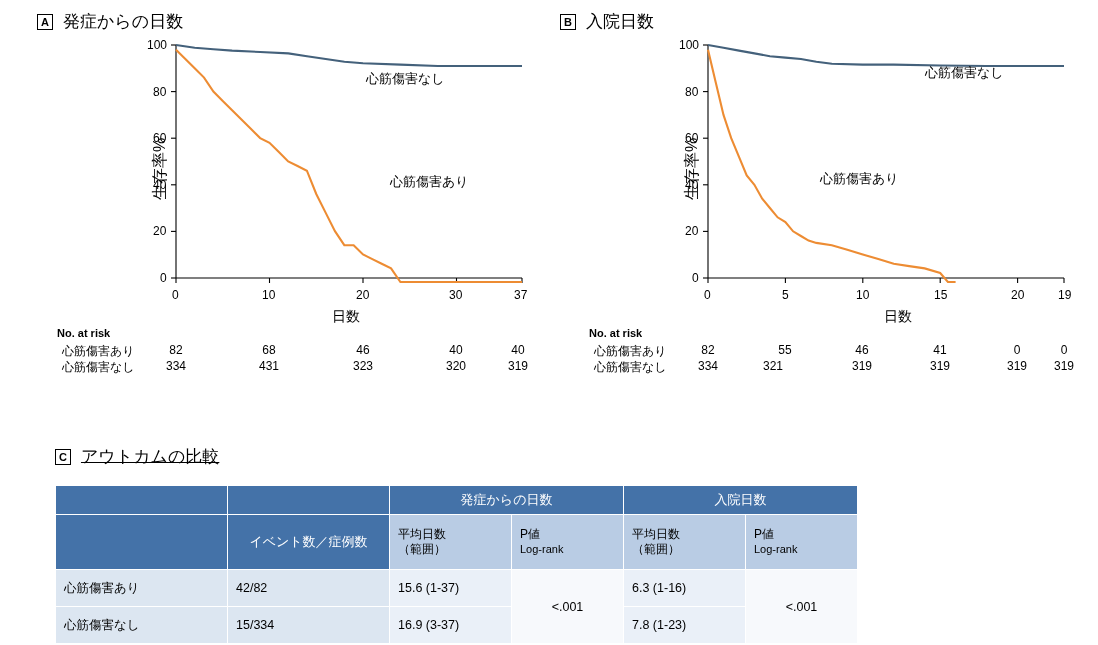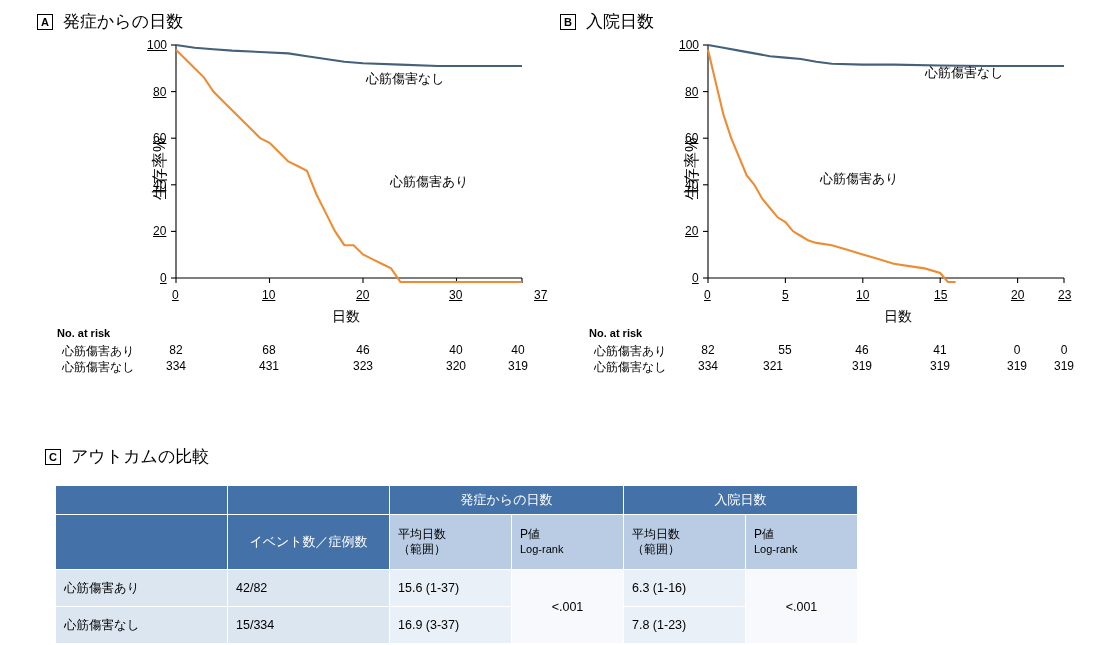--- a/index.html
+++ b/index.html
@@ -47,21 +47,20 @@
   .axis-label-x {
     position: absolute;
     font-size: 14px;
     white-space: nowrap;
   }
   .tick-label {
     position: absolute;
     font-size: 12px;
     color: #000;
     white-space: nowrap;
-    text-decoration: underline;
   }
   .series-label {
     position: absolute;
     font-size: 13px;
     white-space: nowrap;
   }
   .risk-title {
     position: absolute;
     font-size: 11px;
     font-weight: bold;
@@ -176,21 +175,21 @@
 <div class="tick-label" style="left:153px; top:85px;">80</div>
 <div class="tick-label" style="left:153px; top:131px;">60</div>
 <div class="tick-label" style="left:153px; top:178px;">40</div>
 <div class="tick-label" style="left:153px; top:224px;">20</div>
 <div class="tick-label" style="left:160px; top:271px;">0</div>
 
 <div class="tick-label" style="left:172px; top:288px;">0</div>
 <div class="tick-label" style="left:262px; top:288px;">10</div>
 <div class="tick-label" style="left:356px; top:288px;">20</div>
 <div class="tick-label" style="left:449px; top:288px;">30</div>
-<div class="tick-label" style="left:534px; top:288px;">37</div>
+<div class="tick-label" style="left:514px; top:288px;">37</div>
 
 <div class="axis-label-x" style="left:332px; top:308px;">日数</div>
 
 <div class="series-label" style="left:366px; top:70px;">心筋傷害なし</div>
 <div class="series-label" style="left:390px; top:173px;">心筋傷害あり</div>
 
 <div class="risk-title" style="left:57px; top:327px;">No. at risk</div>
 <div class="risk-rowlabel" style="left:62px; top:343px;">心筋傷害あり</div>
 <div class="risk-rowlabel" style="left:62px; top:359px;">心筋傷害なし</div>
 
@@ -244,21 +243,21 @@
 <div class="tick-label" style="left:685px; top:131px;">60</div>
 <div class="tick-label" style="left:685px; top:178px;">40</div>
 <div class="tick-label" style="left:685px; top:224px;">20</div>
 <div class="tick-label" style="left:692px; top:271px;">0</div>
 
 <div class="tick-label" style="left:704px; top:288px;">0</div>
 <div class="tick-label" style="left:782px; top:288px;">5</div>
 <div class="tick-label" style="left:856px; top:288px;">10</div>
 <div class="tick-label" style="left:934px; top:288px;">15</div>
 <div class="tick-label" style="left:1011px; top:288px;">20</div>
-<div class="tick-label" style="left:1058px; top:288px;">23</div>
+<div class="tick-label" style="left:1058px; top:288px;">19</div>
 
 <div class="axis-label-x" style="left:884px; top:308px;">日数</div>
 
 <div class="series-label" style="left:925px; top:64px;">心筋傷害なし</div>
 <div class="series-label" style="left:820px; top:170px;">心筋傷害あり</div>
 
 <div class="risk-title" style="left:589px; top:327px;">No. at risk</div>
 <div class="risk-rowlabel" style="left:594px; top:343px;">心筋傷害あり</div>
 <div class="risk-rowlabel" style="left:594px; top:359px;">心筋傷害なし</div>
 
@@ -269,21 +268,21 @@
 <div class="risk-num" style="left:1004px; top:343px; width:26px;">0</div>
 <div class="risk-num" style="left:1051px; top:343px; width:26px;">0</div>
 
 <div class="risk-num" style="left:691px; top:359px; width:34px;">334</div>
 <div class="risk-num" style="left:756px; top:359px; width:34px;">321</div>
 <div class="risk-num" style="left:845px; top:359px; width:34px;">319</div>
 <div class="risk-num" style="left:923px; top:359px; width:34px;">319</div>
 <div class="risk-num" style="left:1000px; top:359px; width:34px;">319</div>
 <div class="risk-num" style="left:1047px; top:359px; width:34px;">319</div>
 
-<div class="panel-head" style="left:45px; top:445px;">
+<div class="panel-head" style="left:55px; top:445px;text-decoration:underline;">
   <span class="panel-tag">C</span><span class="panel-title">アウトカムの比較</span>
 </div>
 
 <table id="outcome-table">
   <tbody>
       <tr>
     <td class="hdr-blue" style="width:155px; height:18px;"></td>
     <td class="hdr-blue" style="width:145px;"></td>
     <td class="hdr-blue" colspan="2">発症からの日数</td>
     <td class="hdr-blue" colspan="2">入院日数</td>

